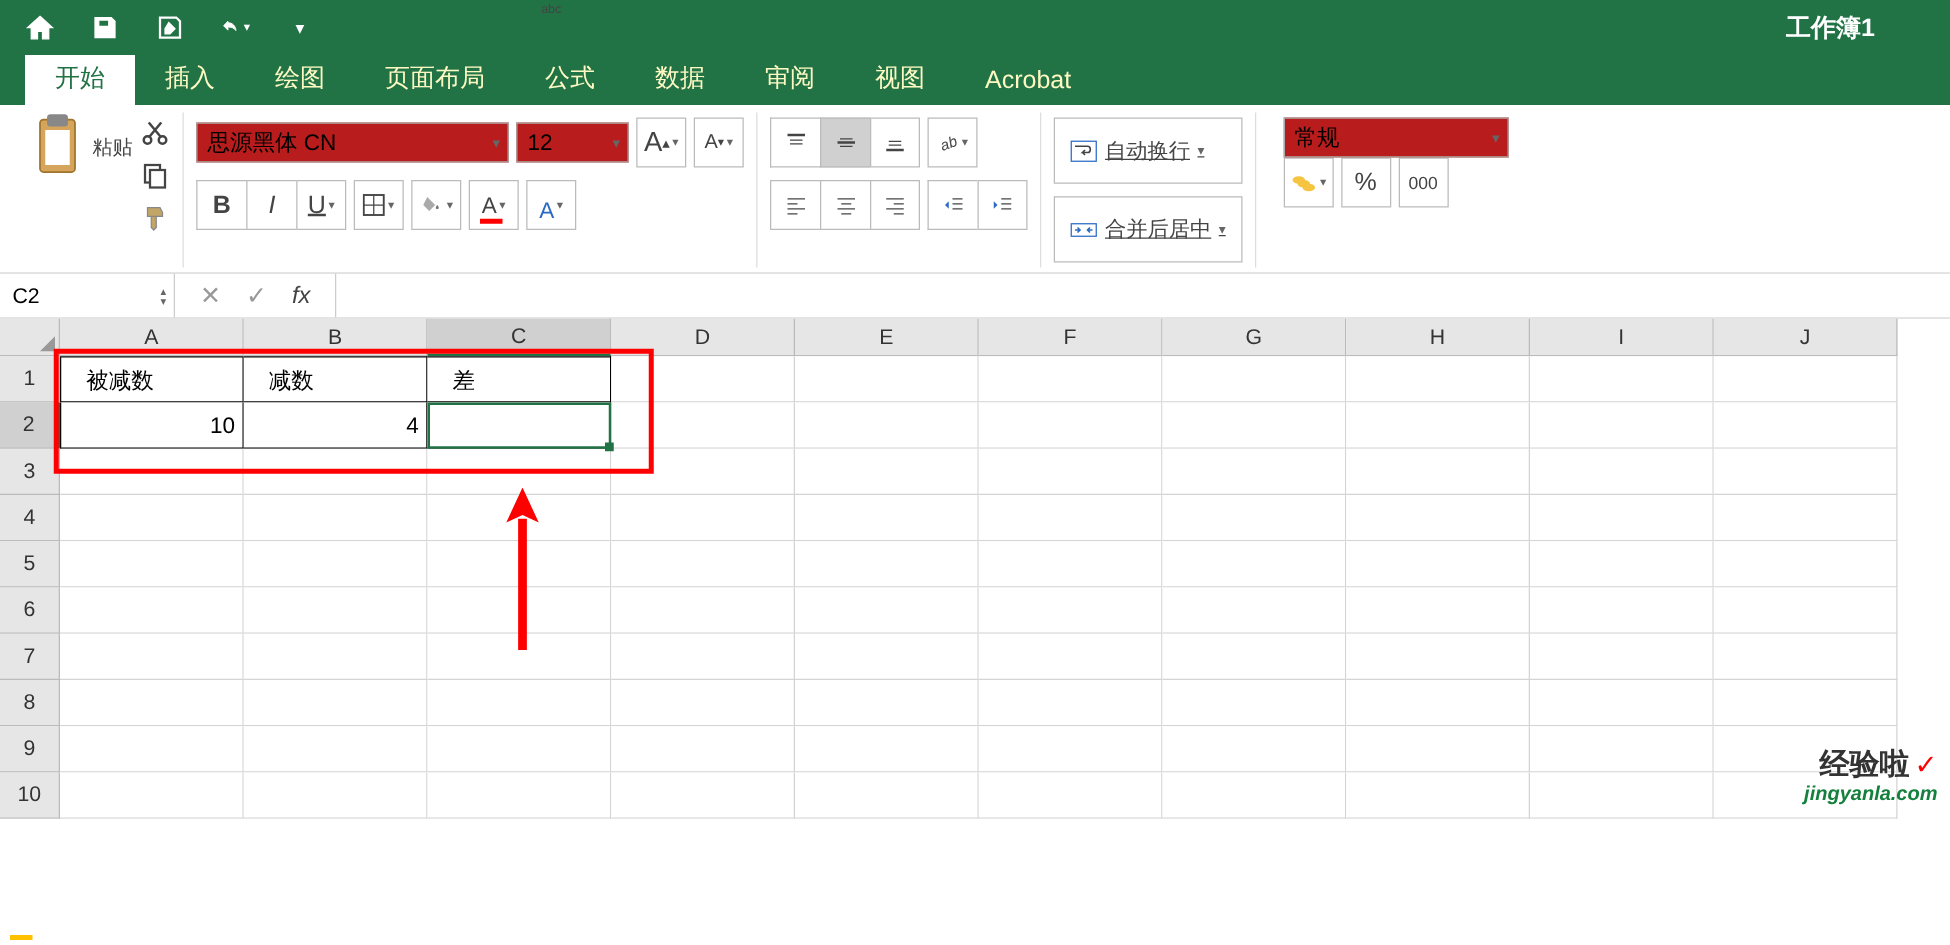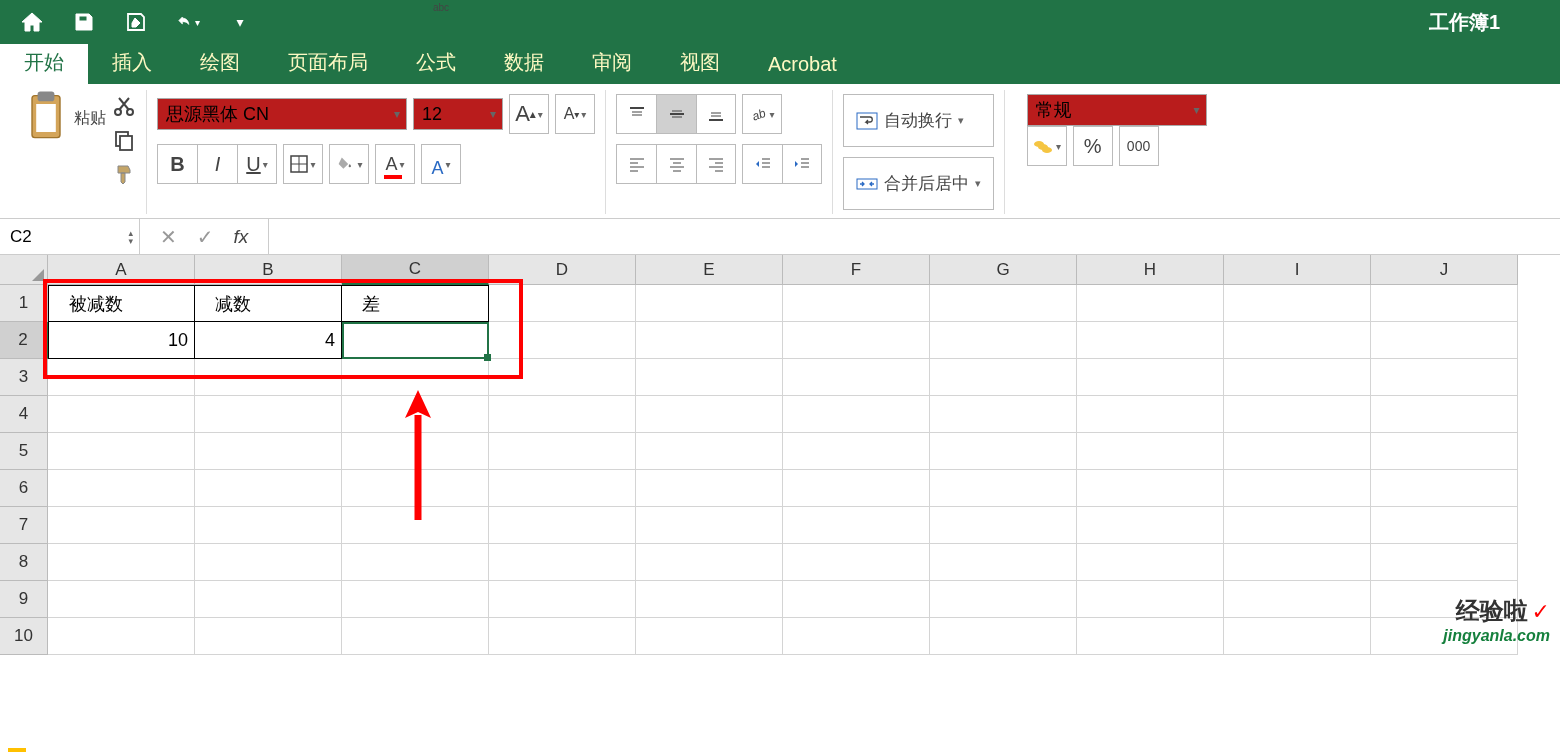--- a/index.html
+++ b/index.html
@@ -6,21 +6,21 @@
     body { font-family: "Microsoft YaHei", Arial, sans-serif; font-size: 14px; overflow: hidden; background: #fff; }
     
     
     .title-bar { background: #217346; height: 44px; display: flex; align-items: center; padding: 0 20px; position: relative; }
     .title-bar-left { display: flex; align-items: center; gap: 28px; }
     .title-bar-icon { width: 24px; height: 24px; display: flex; align-items: center; justify-content: center; color: #fff; cursor: pointer; }
     .title-bar-icon svg { fill: #fff; stroke: #fff; }
     .title-text { position: absolute; right: 60px; color: #fff; font-size: 20px; font-weight: bold; }
     
     
-    .ribbon-tabs { background: #217346; height: 40px; display: flex; align-items: flex-end; gap: 0; }
+    .ribbon-tabs { background: #217346; height: 40px; display: flex; align-items: flex-end; padding-left: 20px; gap: 0; }
     .ribbon-tab { padding: 8px 24px; color: #fef9c3; font-size: 20px; cursor: pointer; }
     .ribbon-tab.active { background: #fff; color: #217346; border-radius: 2px 2px 0 0; font-weight: 500; }
     
     
     .ribbon-content { background: #fff; height: 135px; border-bottom: 1px solid #ccc; display: flex; padding: 6px 12px 4px; gap: 0; }
     .ribbon-group { display: flex; flex-direction: column; padding: 0 10px; border-right: 1px solid #ddd; justify-content: flex-start; }
     .ribbon-group:last-child { border-right: none; }
     
     
     .clipboard-group { display: flex; gap: 6px; align-items: flex-start; }
@@ -41,21 +41,21 @@
     .btn.split::after { content: "▾"; font-size: 10px; margin-left: 2px; color: #666; }
     .btn-group { display: flex; }
     .btn-group .btn { border-right: none; }
     .btn-group .btn:last-child { border-right: 1px solid #bbb; }
     .fill-underline { border-bottom: 4px solid #ffc000; display: inline-block; width: 18px; }
     .font-color-underline { border-bottom: 4px solid #ff0000; display: inline-block; width: 18px; }
     
     
     .align-group { display: flex; flex-direction: column; gap: 10px; padding: 4px 10px; }
     .wrap-group { display: flex; flex-direction: column; gap: 10px; padding: 4px 10px; }
-    .wide-btn { border: 1px solid #bbb; background: #fff; height: 54px; padding: 0 12px; display: flex; align-items: center; gap: 6px; cursor: pointer; font-size: 17px; color: #444; white-space: nowrap; }
+    .wide-btn { border: 1px solid #bbb; background: #fff; height: 54px; padding: 0 12px; display: flex; align-items: center; gap: 6px; cursor: pointer; font-size: 17px; color: #444; white-space: nowrap; text-decoration: underline; }
     
     
     .number-group { display: flex; flex-direction: column; padding: 4px 10px; margin-left: 12px; }
     .number-format-box { width: 180px; }
     
     
     .formula-bar { height: 36px; border-bottom: 1px solid #ccc; display: flex; align-items: center; background: #fff; }
     .name-box { width: 140px; height: 100%; border-right: 1px solid #ccc; display: flex; align-items: center; padding: 0 10px; font-size: 17px; position: relative; }
     .name-box-arrows { position: absolute; right: 6px; display: flex; flex-direction: column; font-size: 9px; line-height: 8px; color: #666; }
     .formula-icons { display: flex; align-items: center; gap: 20px; padding: 0 20px; }

